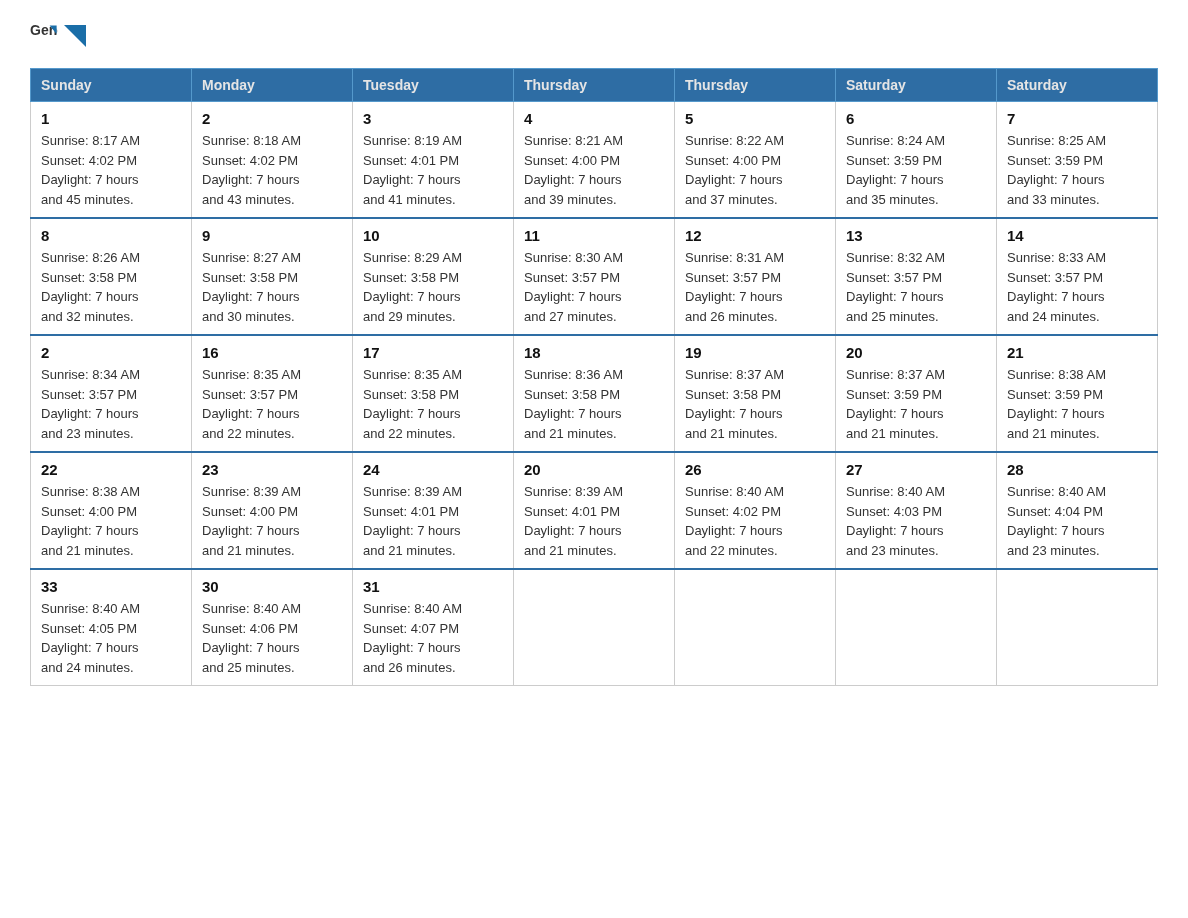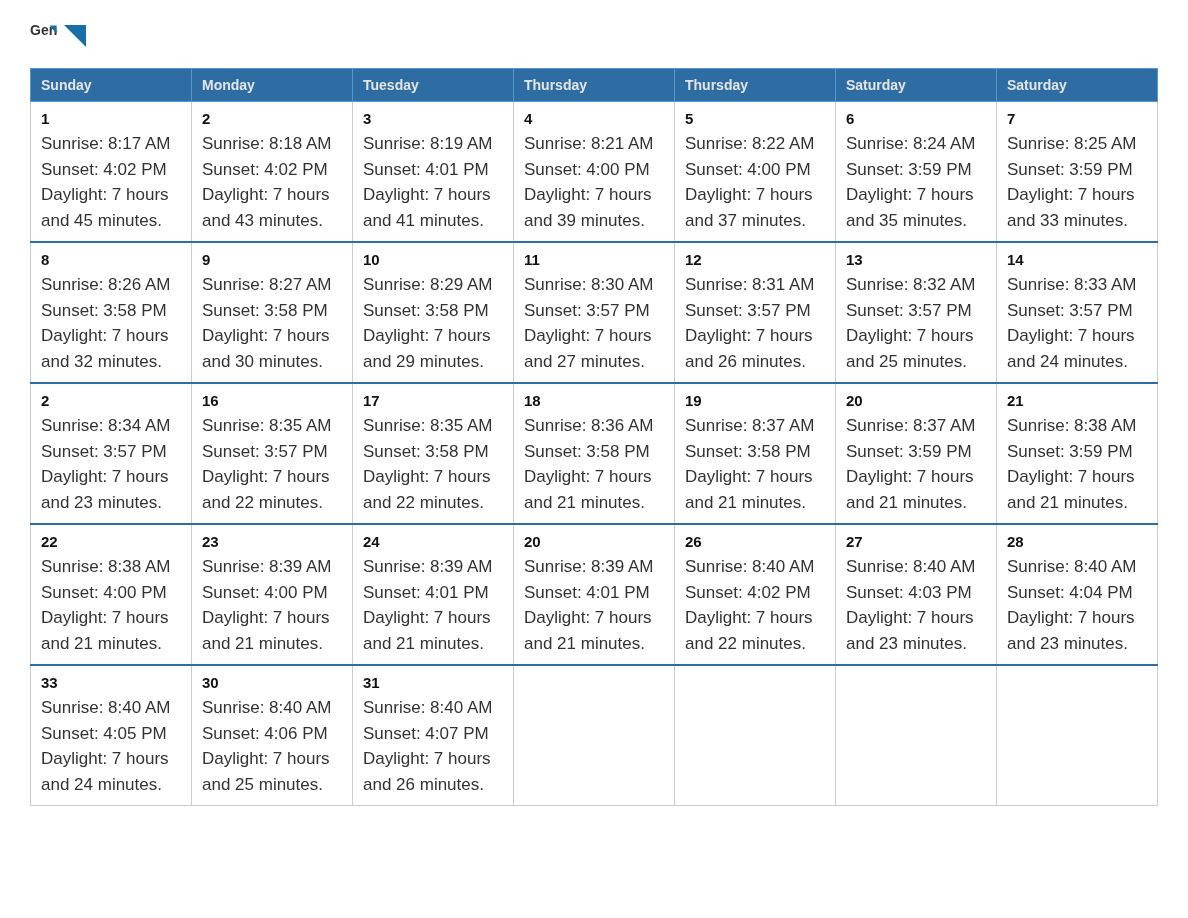--- a/index.html
+++ b/index.html
@@ -63,21 +63,21 @@
       background: #ffffff;
     }
     .day-number {
       font-size: 15px;
       font-weight: bold;
       color: #111;
       display: block;
       margin-bottom: 4px;
     }
     .day-info {
-      font-size: 17px;
+      font-size: 13px;
       line-height: 1.5;
       color: #333;
     }
     .empty-cell {
       background: #ffffff;
     }
     tr {
       border-bottom: 2px solid #2e6da4;
     }
     tr:last-child {

